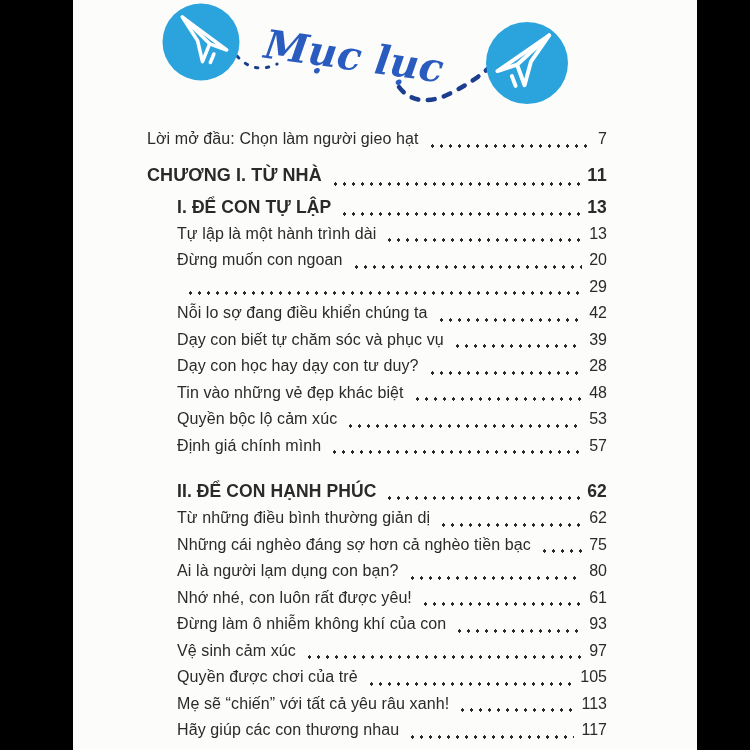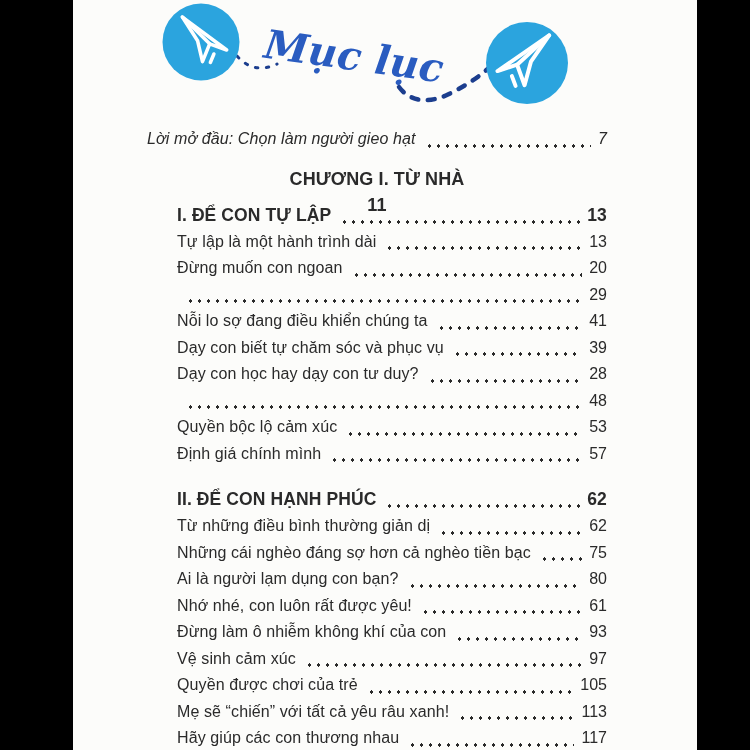--- a/index.html
+++ b/index.html
@@ -22,22 +22,22 @@
     color:var(--text-dark,#2a2a2a);
   }
   .row{display:flex;align-items:center;height:26.5px;font-size:16px;}
   .row .lab{white-space:nowrap;letter-spacing:.1px;}
   .row .lead{
     flex:1;height:4px;margin:0 7px;align-self:flex-end;margin-bottom:5px;
     background-image:radial-gradient(circle,var(--text-dark,#2b2b2b) 1.5px,rgba(0,0,0,0) 1.7px);
     background-size:9px 4px;background-repeat:repeat-x;background-position:2px center;
   }
   .row .pg{white-space:nowrap;}
-  .row.preface{font-style:italic;}
-  .row.chapter{font-weight:700;font-size:18px;height:30px;margin-top:16px;letter-spacing:.3px;flex-direction:column;}
+  .row.preface{}
+  .row.chapter{font-weight:700;font-size:18px;height:30px;margin-top:8px;letter-spacing:.3px;}
   .row.section{font-weight:700;font-size:17.5px;height:27px;padding-left:30px;margin-top:3px;letter-spacing:.2px;}
   .toc .row:nth-child(13){margin-top:18px;height:28px;}
   .row.item{padding-left:30px;text-align:right;}
 </style>
 </head>
 <body>
 
 <div class="stage">
   <div class="bar left"></div>
 
@@ -92,33 +92,34 @@
           <span class="lead"></span>
           <span class="pg">20</span>
         </div>
         <div class="row item">
           <span class="lead"></span>
           <span class="pg">29</span>
         </div>
         <div class="row item">
           <span class="lab">Nỗi lo sợ đang điều khiển chúng ta</span>
           <span class="lead"></span>
-          <span class="pg">41</span>
+          <span class="pg">42</span>
         </div>
         <div class="row item">
           <span class="lab">Dạy con biết tự chăm sóc và phục vụ</span>
           <span class="lead"></span>
           <span class="pg">39</span>
         </div>
         <div class="row item">
           <span class="lab">Dạy con học hay dạy con tư duy?</span>
           <span class="lead"></span>
           <span class="pg">28</span>
         </div>
         <div class="row item">
+          <span class="lab">Tin vào những vẻ đẹp khác biệt</span>
           <span class="lead"></span>
           <span class="pg">48</span>
         </div>
         <div class="row item">
           <span class="lab">Quyền bộc lộ cảm xúc</span>
           <span class="lead"></span>
           <span class="pg">53</span>
         </div>
         <div class="row item">
           <span class="lab">Định giá chính mình</span>

